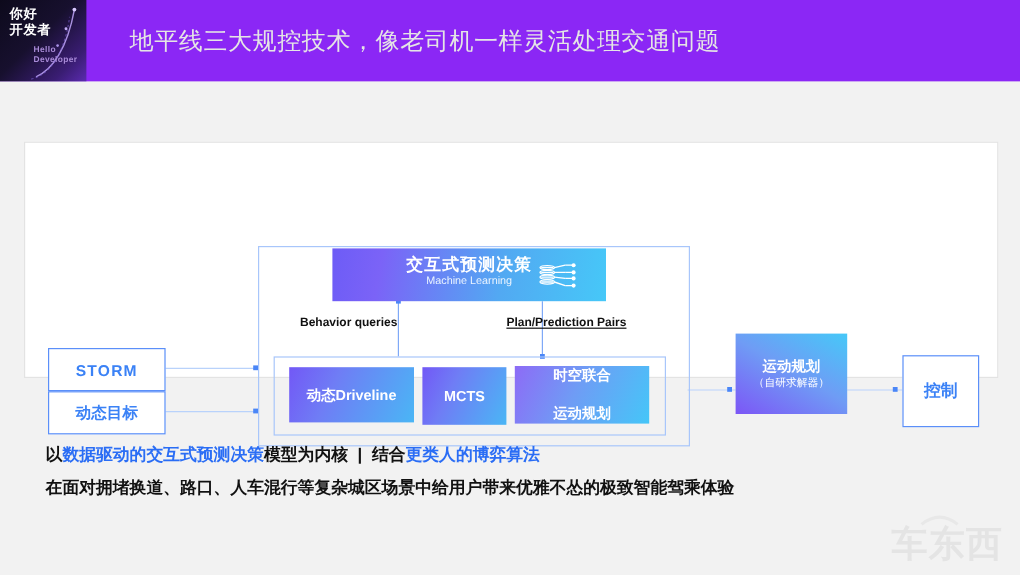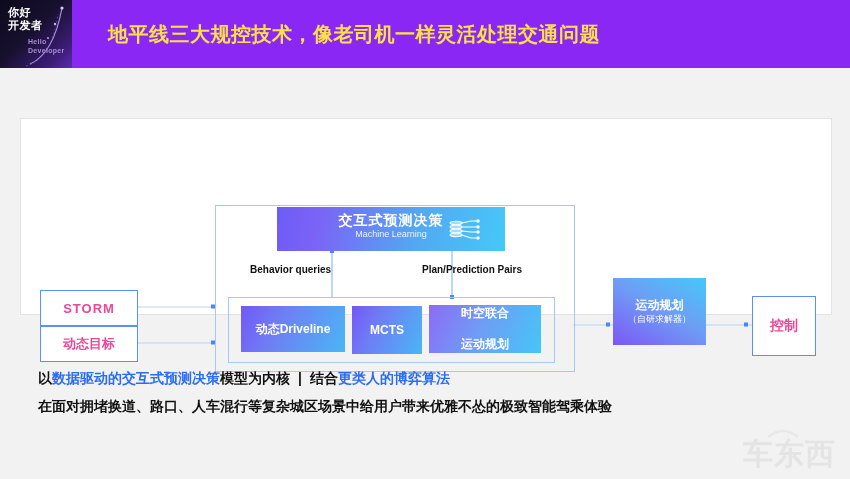--- a/index.html
+++ b/index.html
@@ -27,37 +27,37 @@
   }
   .logo-en{
     position:absolute;left:28px;top:37px;
     color:#a98bd8;font-size:7px;line-height:9px;font-weight:bold;
     letter-spacing:.3px;
   }
   .logo-curve{position:absolute;left:0;top:0;width:72px;height:68px;}
   .header-title{
     position:absolute;left:108px;top:0;height:68px;
     display:flex;align-items:center;
-    color:#fde047;font-size:20px;font-weight:bold;letter-spacing:.5px;
+    color:#e5e5e5;font-size:20px;font-weight:normal;letter-spacing:.5px;
     white-space:nowrap;
   }
   
   .stage{
     position:absolute;left:0;top:68px;width:850px;height:411px;
     background:#f2f2f2;
   }
   .panel{
     position:absolute;left:20px;top:50px;width:810px;height:195px;
     background:#ffffff;border:1px solid #e3e3e3;
   }
   
   .box-outline{
     position:absolute;border:1px solid #5b8ff9;background:#ffffff;
     display:flex;align-items:center;justify-content:center;
-    color:#ec4899;font-weight:bold;
+    color:#3b82f6;font-weight:bold;
   }
   #storm-box{left:40px;top:222px;width:96px;height:34px;font-size:13px;letter-spacing:1px;}
   #dyn-target-box{left:40px;top:258px;width:96px;height:34px;font-size:13px;}
   #control-box{left:752px;top:228px;width:62px;height:58px;font-size:14px;}
   
   .group-frame{position:absolute;border:1px solid #a8c6fb;background:transparent;}
   #imitation-frame{left:215px;top:137px;width:358px;height:165px;}
   #methods-frame{left:228px;top:229px;width:325px;height:64px;}
   
   .grad-box{
@@ -90,21 +90,21 @@
     background:linear-gradient(210deg,#46c8f8 0%,#6f9cf5 48%,#7c56f6 100%);
     font-family:Liberation Serif, serif;
   }
   #planning-box .p1{font-size:12px;font-weight:bold;line-height:15px;}
   #planning-box .p2{font-size:9px;line-height:12px;}
   
   .edge-label{
     position:absolute;color:#111111;font-size:10px;font-weight:bold;white-space:nowrap;
   }
   #behavior-queries{left:250px;top:196px;}
-  #plan-pred-pairs{left:422px;top:196px;}
+  #plan-pred-pairs{left:422px;top:196px;text-decoration:underline;}
   
   .conn{position:absolute;left:0;top:0;width:850px;height:411px;pointer-events:none;}
   
   .stage-labels{
     position:absolute;left:20px;top:250px;width:810px;height:30px;
   }
   .stage-label{
     position:absolute;top:0;color:#121212;font-size:9.5px;font-weight:bold;
     letter-spacing:.4px;white-space:nowrap;
   }

